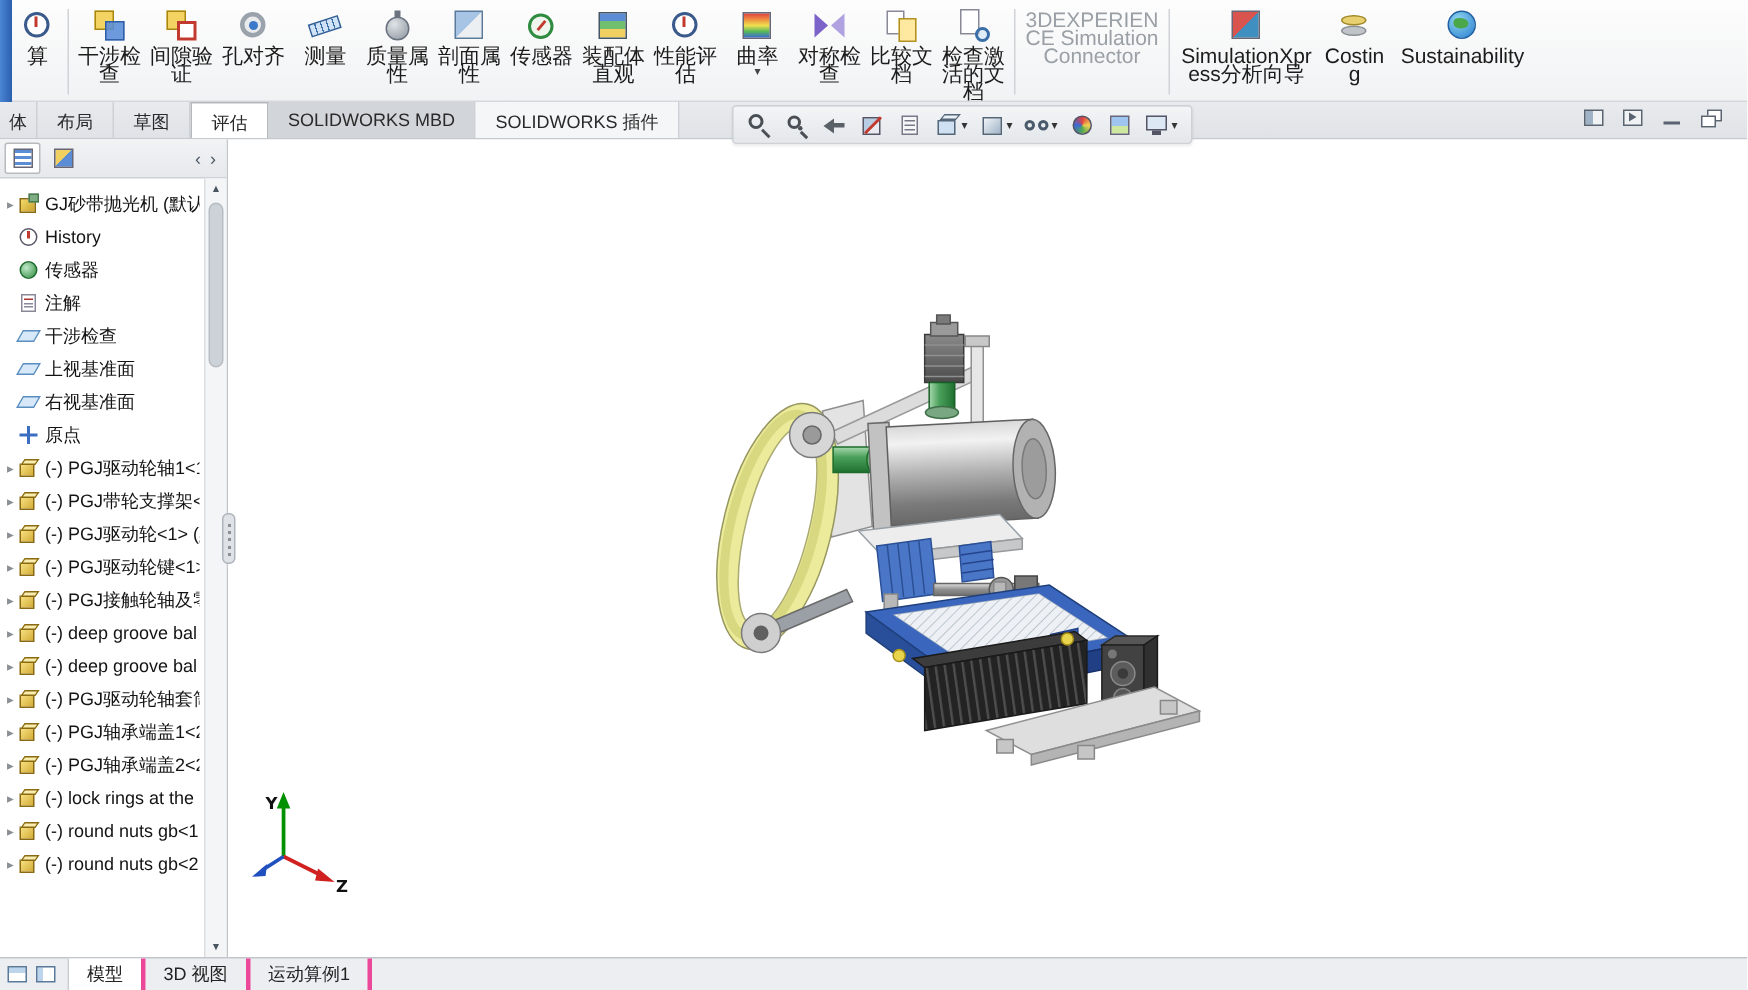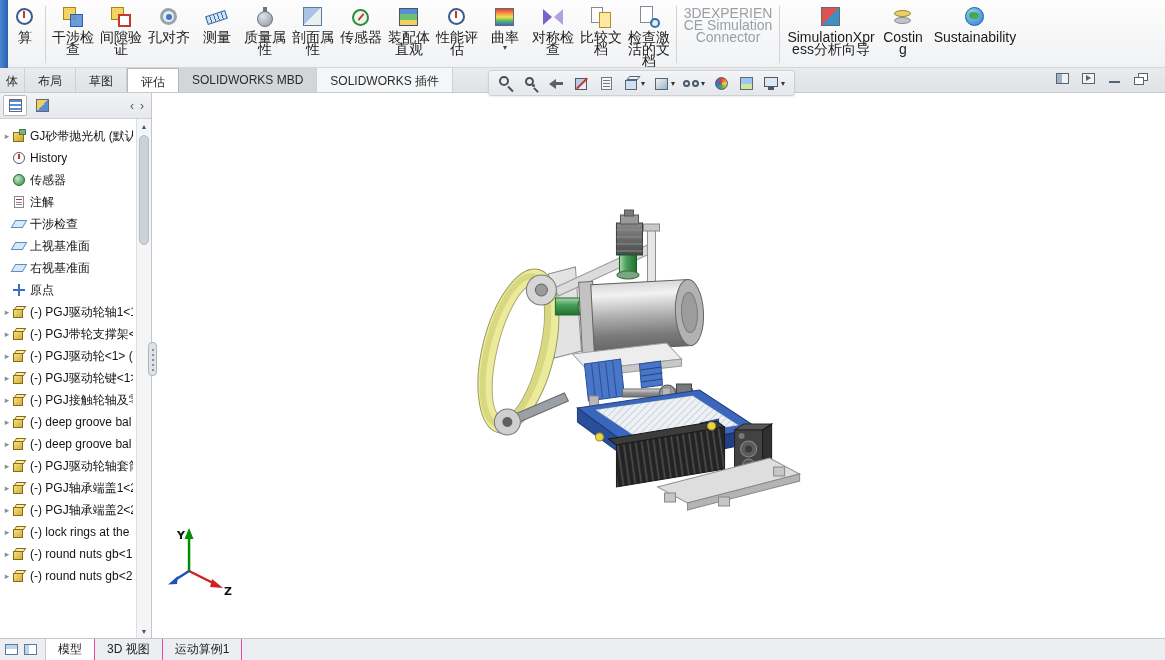--- a/index.html
+++ b/index.html
@@ -158,21 +158,21 @@
 
   
   .statusbar{position:absolute;left:0;bottom:0;width:100%;height:22px;background:#eceef1;
     border-top:1px solid #c2c6cb;display:flex;align-items:stretch;font-size:12px}
   .sbicons{display:flex;gap:3px;padding:2px 4px;align-items:center}
   .sbicon{width:16px;height:14px;position:relative;cursor:pointer}
   .sbicon::before{content:"";position:absolute;box-sizing:border-box}
   .sb-window-split::before{left:1px;top:1px;width:13px;height:11px;border:1px solid #5a7a9c;background:linear-gradient(#bcd4ec 0 4px,#fff 4px 100%)}
   .sb-window-pane::before{left:1px;top:1px;width:13px;height:11px;border:1px solid #5a7a9c;background:linear-gradient(90deg,#bcd4ec 0 4px,#fff 4px 100%)}
   .stabs{display:flex;align-items:stretch;margin-left:2px}
-  .stab{display:flex;align-items:center;padding:0 12px;border-right:1px solid #ec4899;color:#222;cursor:pointer}
+  .stab{display:flex;align-items:center;padding:0 12px;border-right:3px solid #ec4899;color:#222;cursor:pointer}
   .stab.active{background:#fff;border-left:1px solid #c8ccd0}
 </style>
 </head>
 <body>
 
 <div class="app">
 
   <div class="ribbon">
     <div class="edge"></div>
     <div class="rtools" id="ribbon-tools">

